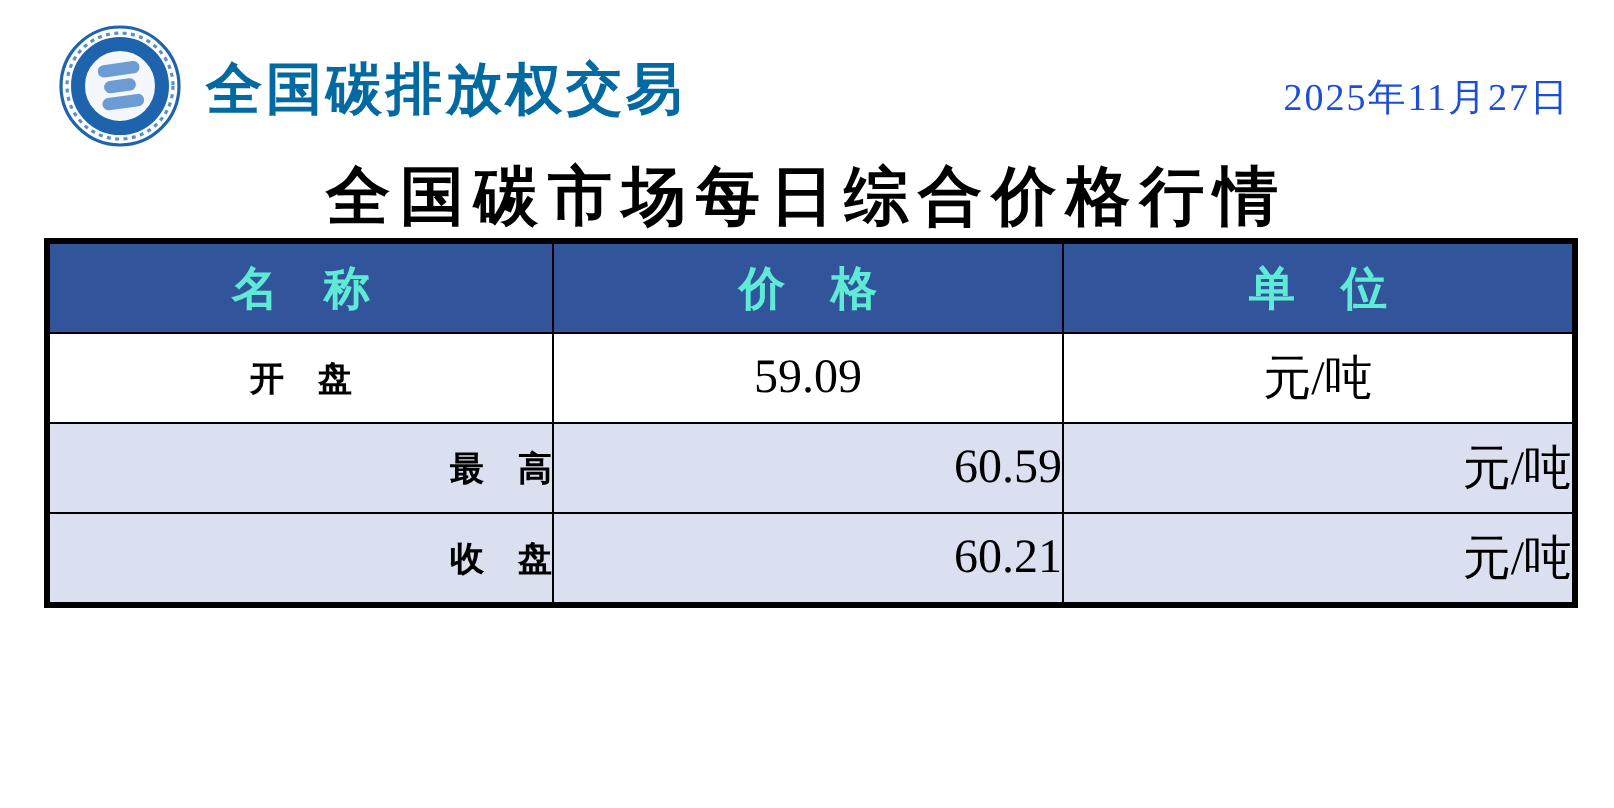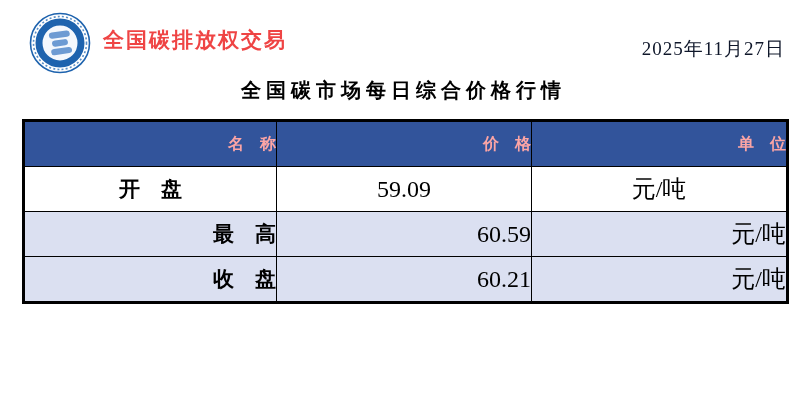--- a/index.html
+++ b/index.html
@@ -20,43 +20,43 @@
     position: absolute;
     left: 29px;
     top: 12px;
     width: 62px;
     height: 62px;
   }
   .brand {
     position: absolute;
     left: 103px;
     top: 26px;
-    font-size: 21px;
+    font-size: 28px;
     font-weight: bold;
-    color: #ef4444;
+    color: #0369a1;
     letter-spacing: 2px;
     white-space: nowrap;
   }
   .date {
     position: absolute;
     right: 22px;
     top: 36px;
     font-size: 19px;
-    color: #0f172a;
+    color: #1d4ed8;
     letter-spacing: 1px;
     white-space: nowrap;
   }
   
   .title {
     position: absolute;
     left: 0;
     top: 77px;
     width: 100%;
     text-align: center;
-    font-size: 20px;
+    font-size: 32px;
     font-weight: bold;
     color: #000000;
     letter-spacing: 5px;
     white-space: nowrap;
   }
   
   table.price {
     position: absolute;
     left: 22px;
     top: 119px;
@@ -72,28 +72,27 @@
     text-align: center;
     vertical-align: middle;
     font-size: 24px;
     color: #000000;
   }
   table.price col.c1 { width: 253px; }
   table.price col.c2 { width: 255px; }
   table.price col.c3 { width: 256px; }
   table.price thead th {
     background: var(--header-bg, #32549B);
-    color: #fca5a5;
+    color: #5eead4;
     font-weight: bold;
-    font-size: 16px;
-    text-align: right;
+    font-size: 23px;
   }
   table.price td.name {
     font-weight: bold;
-    font-size: 21px;
+    font-size: 17px;
   }
   table.price tr.alt td {
     background: var(--row-alt-bg, #DBE0F1);
     text-align: right;
   }
 </style>
 </head>
 <body>
 
 <div class="page">

